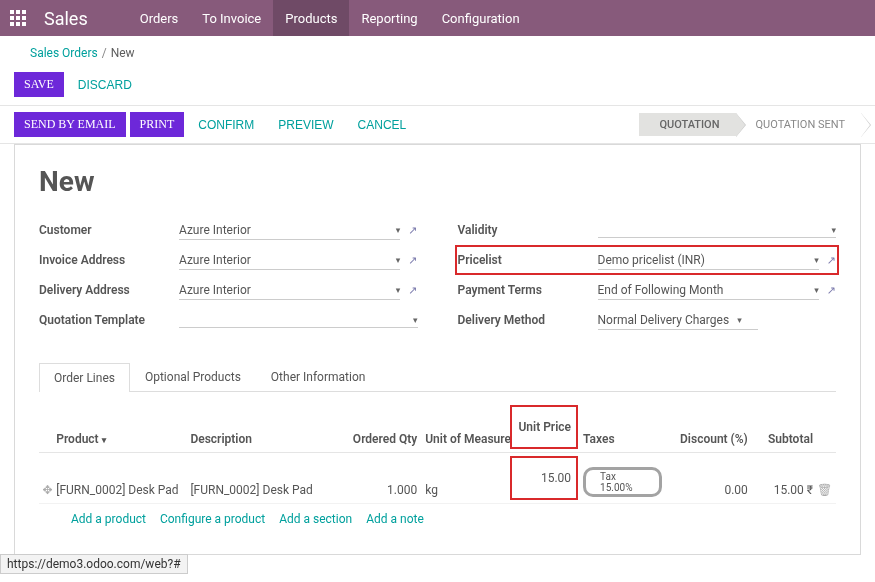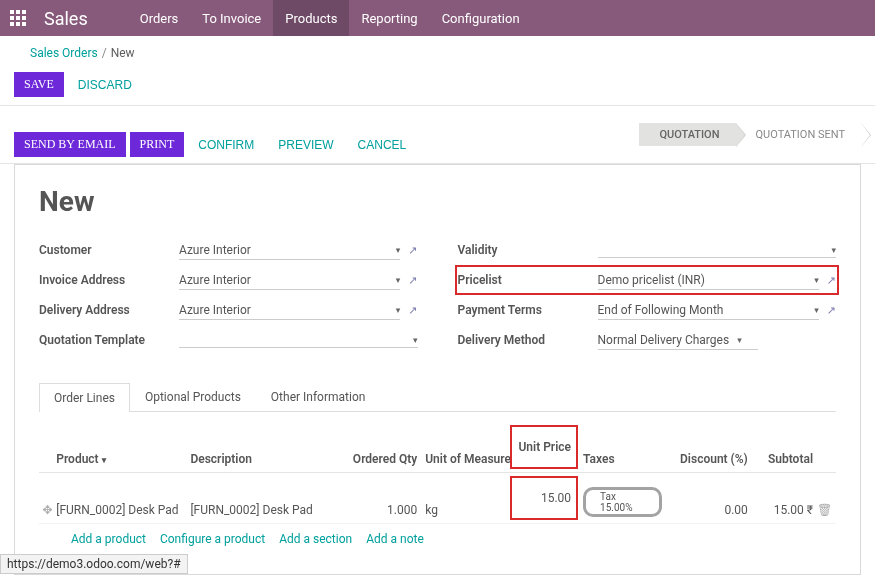--- a/index.html
+++ b/index.html
@@ -15,21 +15,21 @@
 .breadcrumb-bar { padding: 10px 14px 6px 14px; }
 .breadcrumb { font-size: 12px; color: #5e5e5e; margin-left: 16px; }
 .breadcrumb a { color: #00a09d; text-decoration: none; }
 .breadcrumb-sep { color: #888; margin: 0 4px; }
 .btn-row { display: flex; align-items: center; gap: 4px; padding: 6px 14px 8px 14px; }
 .btn { padding: 5px 10px; font-size: 12px; border: none; cursor: pointer; }
 .btn-primary { background: #6d28d9; color: #fff; font-weight: 500; font-family: Liberation Serif, serif; }
 .btn-link { background: none; color: #00a09d; font-weight: 500; }
 
 .toolbar { display: flex; justify-content: space-between; align-items: center; padding: 6px 14px; border-top: 1px solid #e5e5e5; border-bottom: 1px solid #e5e5e5; }
-.toolbar-left { display: flex; align-items: center; gap: 4px; margin-top: 20px; }
+.toolbar-left { display: flex; align-items: center; gap: 4px; }
 .statusbar { display:flex; }
 .status-step { position: relative; padding: 5px 16px 5px 20px; font-size: 11px; color: #888; background: #fff; }
 .status-step.active { background: #e2e2e0; color: #666; font-weight: 500; }
 .status-step::after { content: ""; position: absolute; right: -9px; top: 0; width: 0; height: 0; border-top: 12px solid transparent; border-bottom: 12px solid transparent; border-left: 9px solid #fff; z-index: 2; }
 .status-step.active::after { border-left-color: #e2e2e0; }
 .status-step::before { content:""; position:absolute; right:-10px; top:0; border-top:12px solid transparent; border-bottom:12px solid transparent; border-left:10px solid #ccc; z-index:1; }
 
 .form-sheet { border: 1px solid #d9d9d9; margin: 0 14px 14px 14px; padding: 20px 24px; background: #fff; }
 .page-title { font-size: 28px; color: #555; margin-bottom: 20px; }
 .form-cols { display: flex; gap: 40px; }

